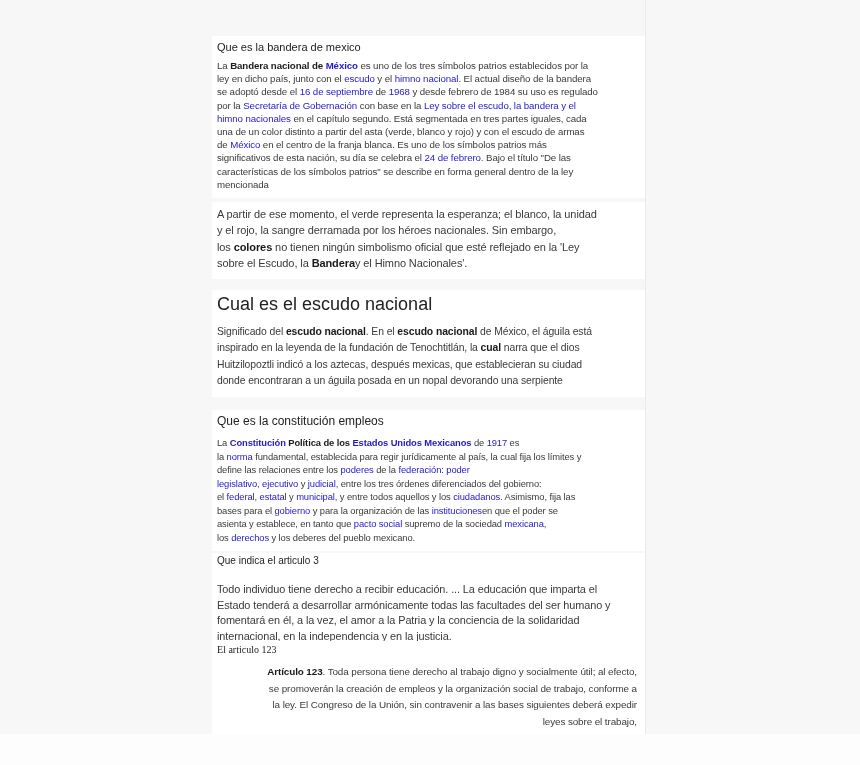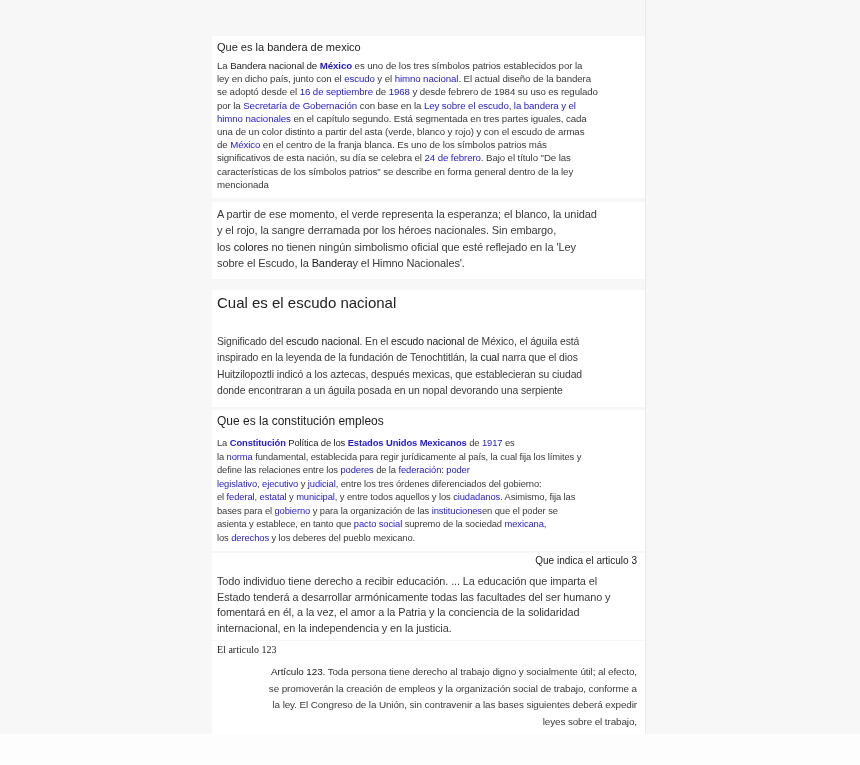--- a/index.html
+++ b/index.html
@@ -27,43 +27,43 @@
     margin:0;
     font-weight:400;
     color:var(--heading,#222222);
     cursor:pointer;
   }
   .para{
     margin:0;
     color:var(--text,#3a3a3a);
     letter-spacing:-0.1px;
   }
-  .para .bold{font-weight:400;color:var(--bold,#1a1a1a);}
+  .para .bold{font-weight:700;color:var(--bold,#1a1a1a);}
   .para .link{color:var(--link,#2319c8);}
   .para .link.bold{font-weight:700;}
 
   
   .s1{top:36px;padding-top:5px;}
   .s1 .h{font-size:11px;margin-bottom:6px;}
   .s1 .para{font-size:9.7px;line-height:13.2px;}
   
   .s2{top:202px;}
   .s2 .h{font-size:9.5px;margin-bottom:6px;}
   .s2 .para{font-size:11px;line-height:16.4px;}
   
   .s3{top:290px;}
-  .s3 .h{font-size:15px;margin-bottom:23px;}
+  .s3 .h{font-size:18px;margin-bottom:9px;}
   .s3 .para{font-size:10.4px;line-height:16.4px;}
   
   .s4{top:410px;}
   .s4 .h{font-size:12px;margin-bottom:8px;}
   .s4 .para{font-size:9.4px;line-height:13.5px;}
   
   .s5{top:553px;padding-top:2px;padding-bottom:4px;}
-  .s5 .h{font-size:10px;margin-bottom:8px;text-align:right;}
+  .s5 .h{font-size:10px;margin-bottom:16px;}
   .s5 .para{font-size:10.9px;line-height:15.6px;}
   
   .s6{top:641px;padding-top:3px;}
   .s6 .h{font-size:10px;margin-bottom:9px;font-family:Liberation Serif, serif;}
   .s6 .para{font-size:9.9px;line-height:16.6px;text-align:right;}
 </style>
 </head>
 <body>
 
 <div class="canvas">

